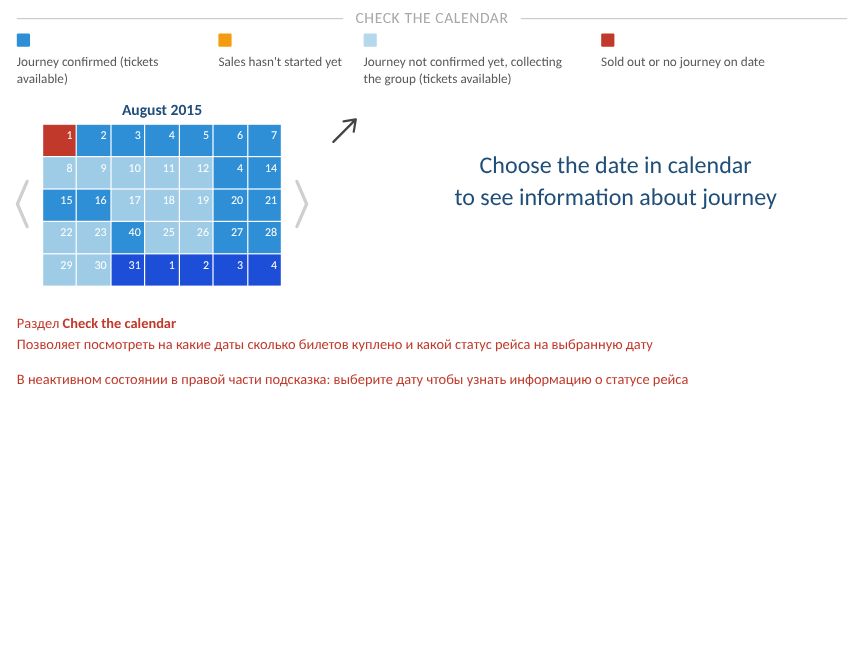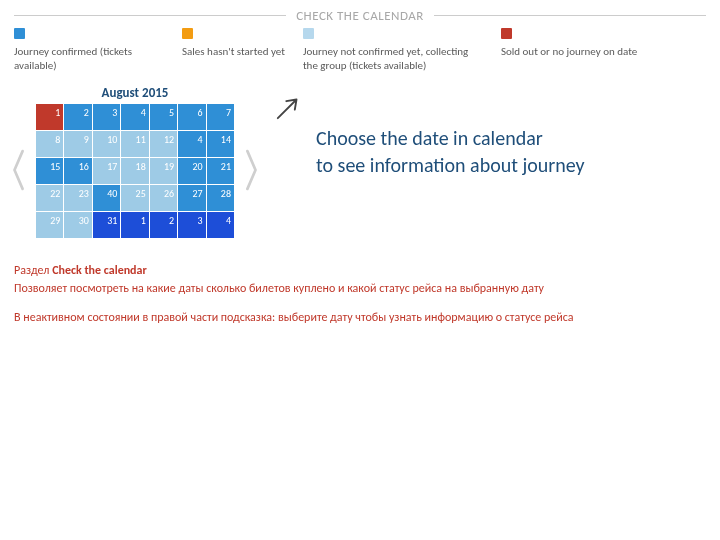--- a/index.html
+++ b/index.html
@@ -21,21 +21,21 @@
   .cal-col { width: 198px; }
   .cal-title { text-align: center; color: #1f4e79; font-weight: 600; font-size: 13px; margin-bottom: 4px; }
   .grid { display: grid; grid-template-columns: repeat(7, 1fr); grid-auto-rows: 26px; gap: 1px; }
   .cell { position: relative; color: #fff; font-size: 10px; padding: 2px 3px 0 0; text-align: right; }
   .c-confirmed { background: #2f8fd6; }
   .c-pending { background: #9ecbe6; }
   .c-soldout { background: #c0392b; }
   .c-sales { background: #1d4ed8; }
   .pointer-col { width: 40px; text-align: center; padding-top: 6px; }
   .pointer-col svg { width: 34px; height: 34px; }
-  .info-col { flex: 1; padding-top: 40px; text-align: left; }
+  .info-col { flex: 1; padding-top: 40px; text-align: center; }
   .info-col .msg { color: #1f4e79; font-size: 20px; line-height: 1.35; }
   .notes { padding: 24px 14px 0; font-size: 12px; color: #555; line-height: 1.4; }
   .notes .dark { color: #c0392b; }
   .notes p { margin-bottom: 2px; }
   .notes .spacer { height: 10px; }
 </style>
 </head>
 <body>
 
 <div class="header-row">

